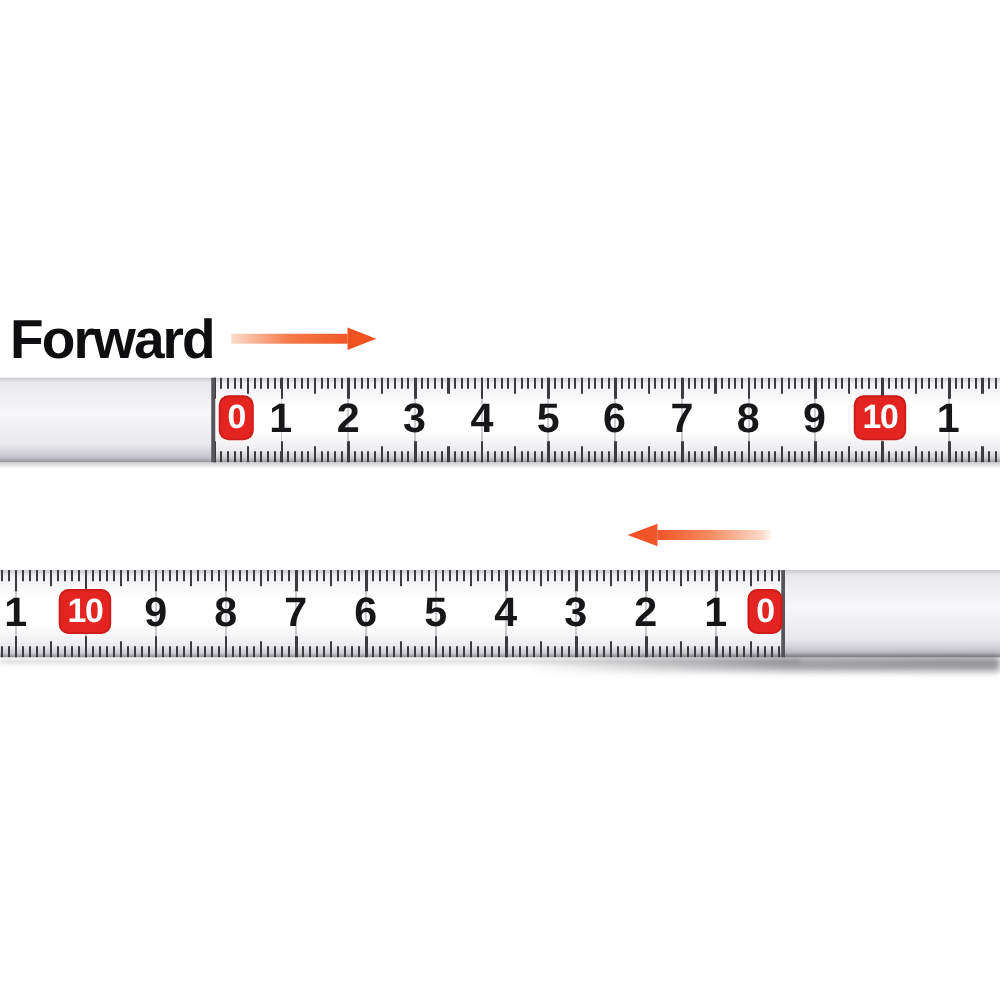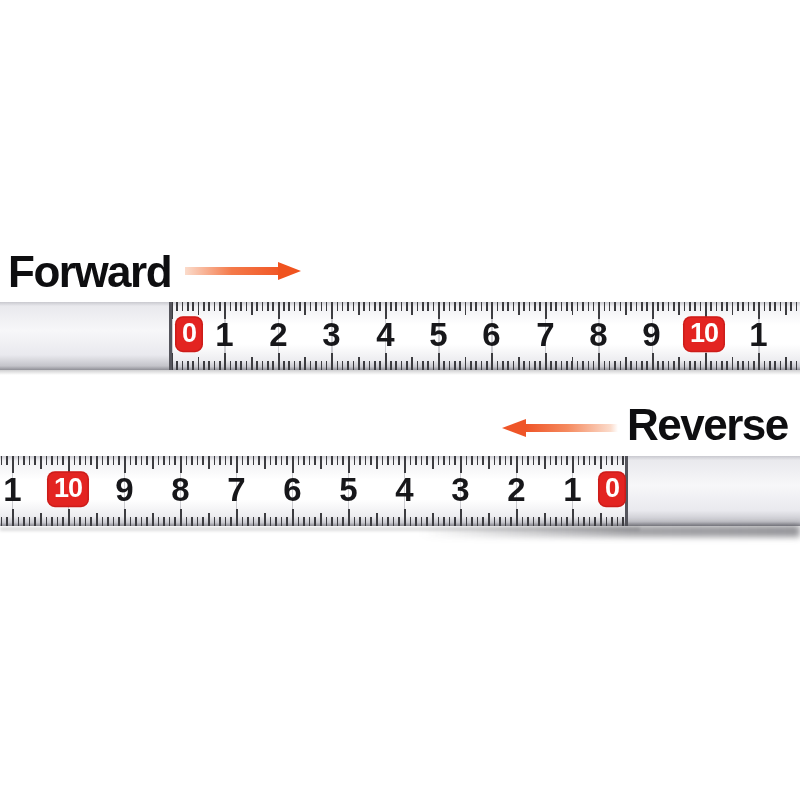--- a/index.html
+++ b/index.html
@@ -113,21 +113,20 @@
       <span class="num" style="left: 438px;">5</span>
       <span class="num" style="left: 491px;">6</span>
       <span class="num" style="left: 545px;">7</span>
       <span class="num" style="left: 598px;">8</span>
       <span class="num" style="left: 651px;">9</span>
       <span class="num red" style="left: 704px;">10</span>
       <span class="num" style="left: 758px;">1</span>
     </div>
   <div class="shadow-top-tape"></div>
 
-  <div class="dir-label label-reverse">Reverse</div>
   <div class="arrow arrow-reverse">
     <div class="head"></div>
     <div class="shaft"></div>
   </div>
 
   <div class="ruler ruler-reverse">
     <div class="scale scale-reverse">
       <div class="tstrip t-line"></div>
       <div class="tstrip t-mm-top"></div>
       <div class="tstrip t-h-top"></div>

